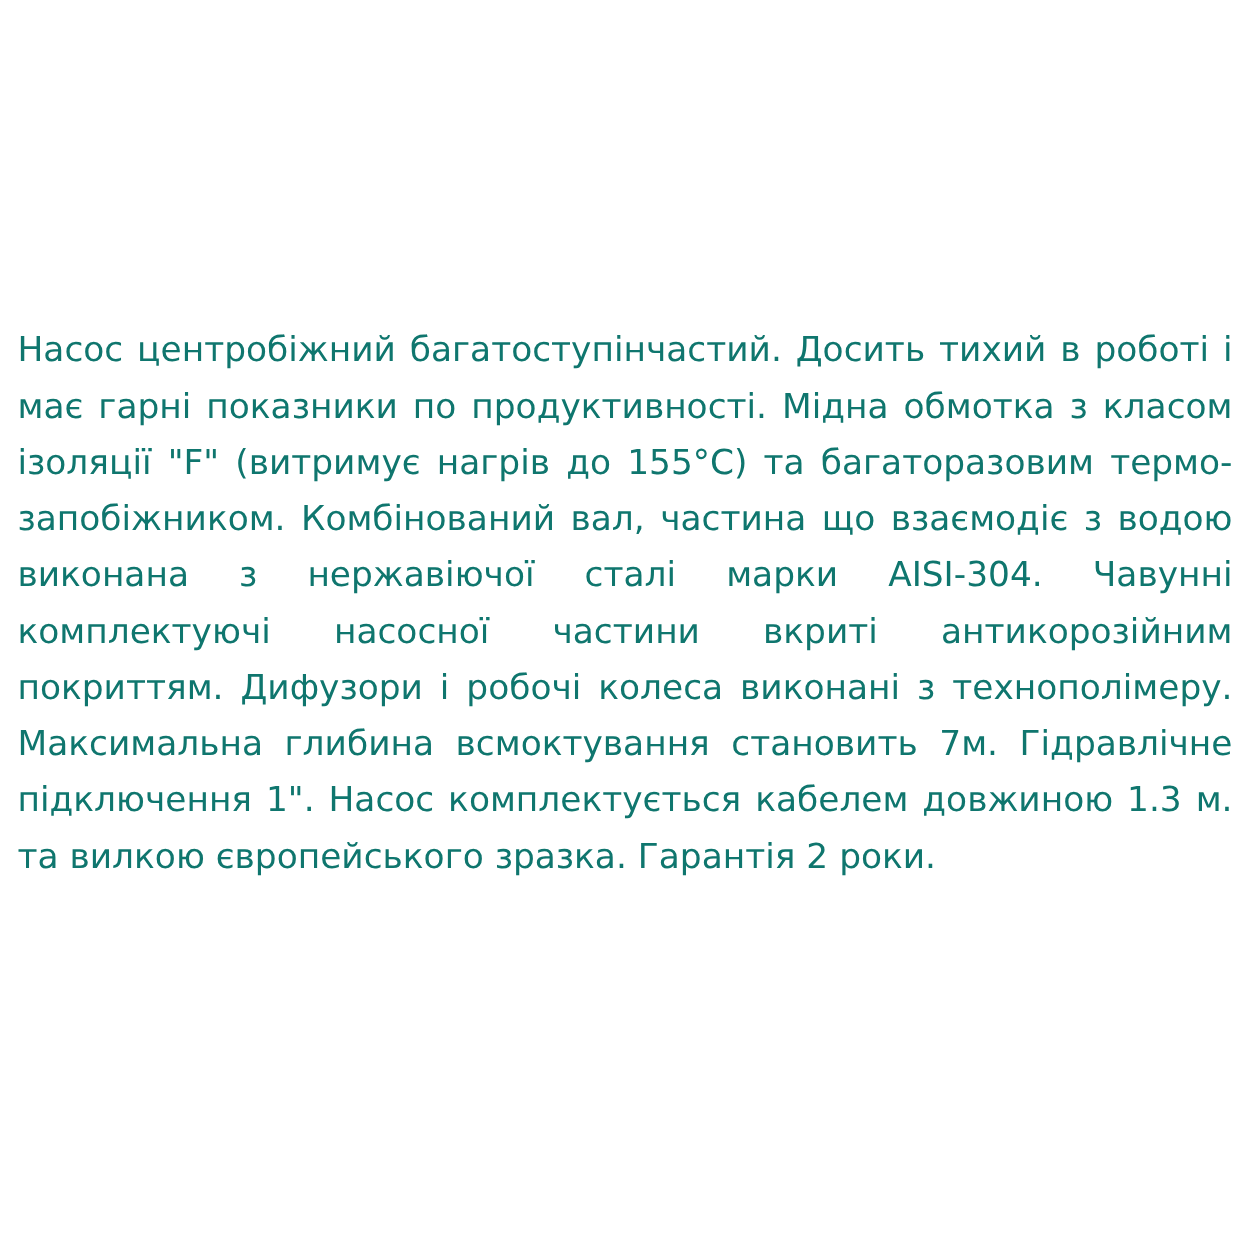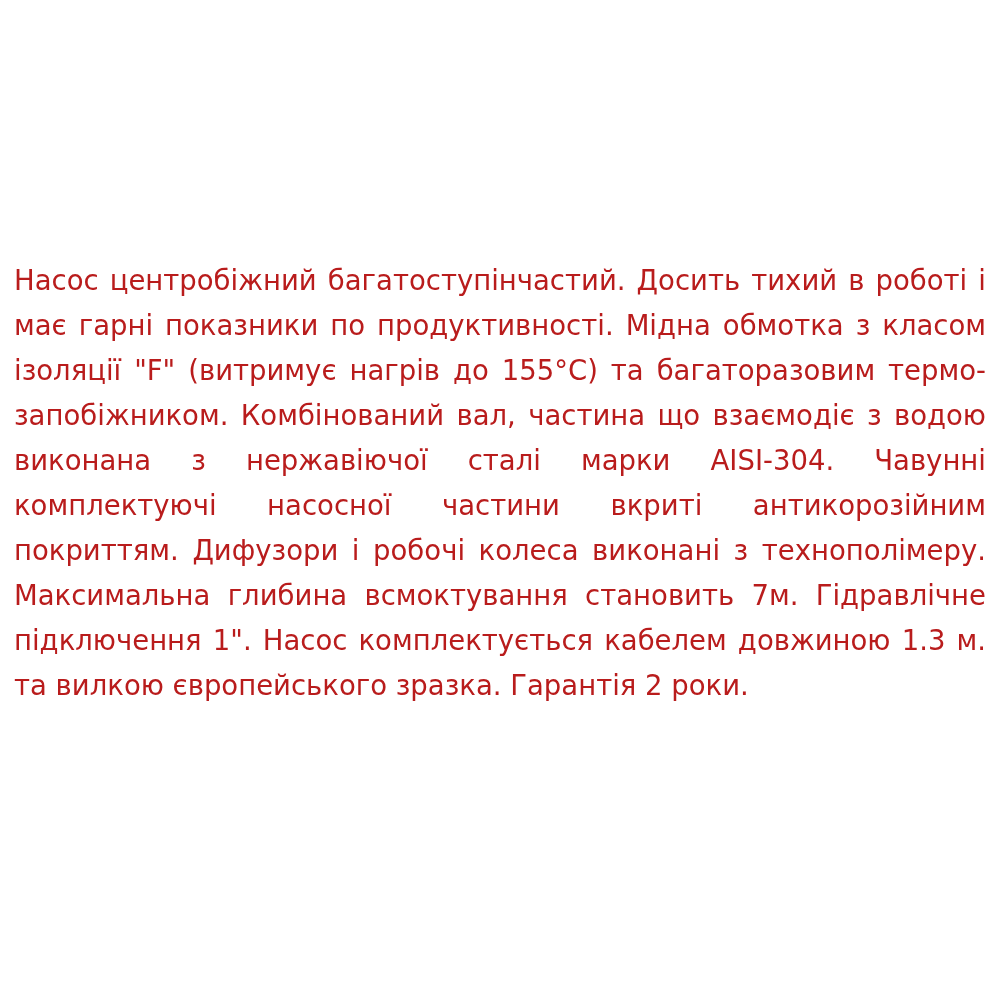--- a/index.html
+++ b/index.html
@@ -21,21 +21,21 @@
     box-sizing: border-box;
   }
   .description-block {
     position: absolute;
     left: 14px;
     top: 258px;
     width: 972px;
   }
   .description-text {
     margin: 0;
-    color: #b91c1c;
+    color: #0f766e;
     font-family: "DejaVu Sans", sans-serif;
     font-size: 27.5px;
     line-height: 45px;
     text-align: justify;
     text-justify: inter-word;
     letter-spacing: 0px;
     word-spacing: 0px;
     font-weight: 400;
     hyphens: manual;
   }

